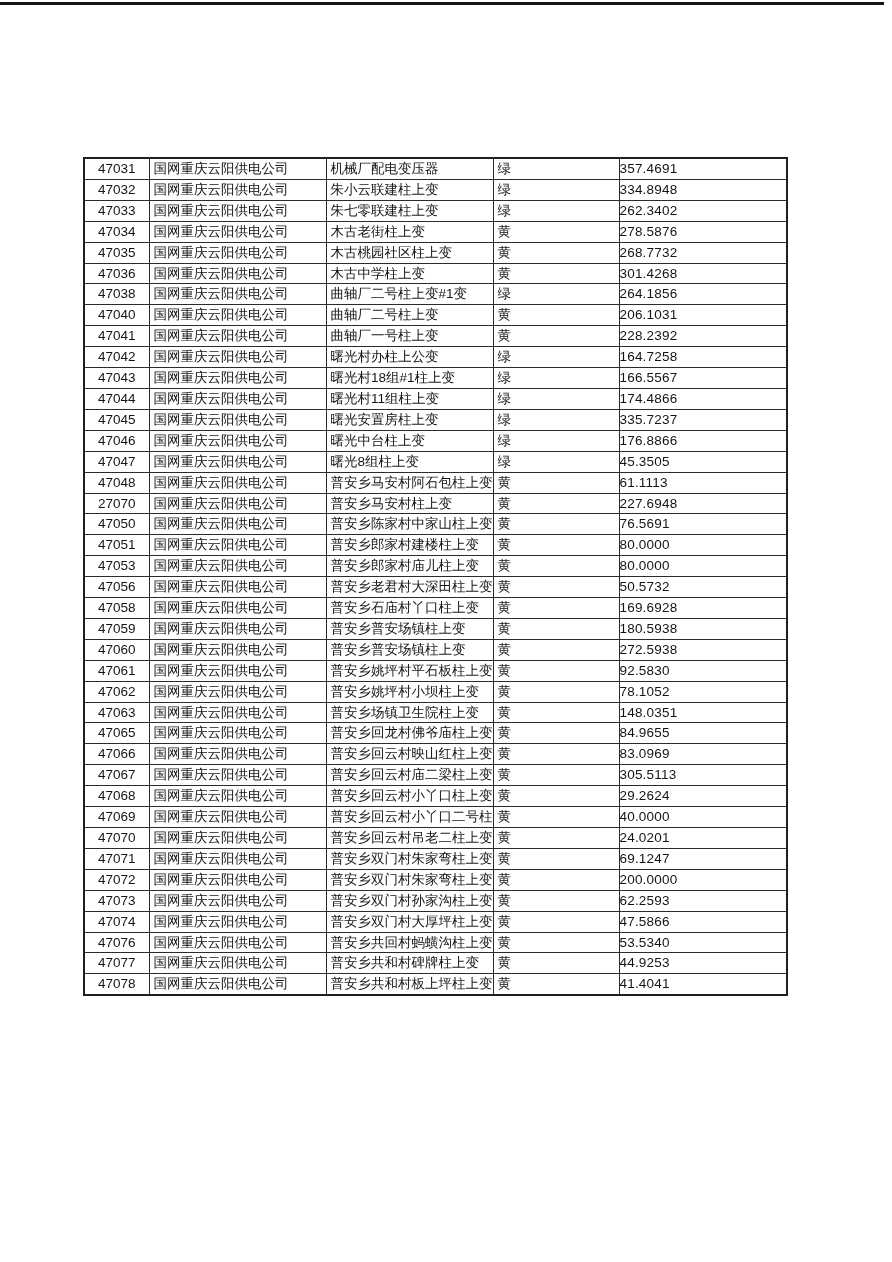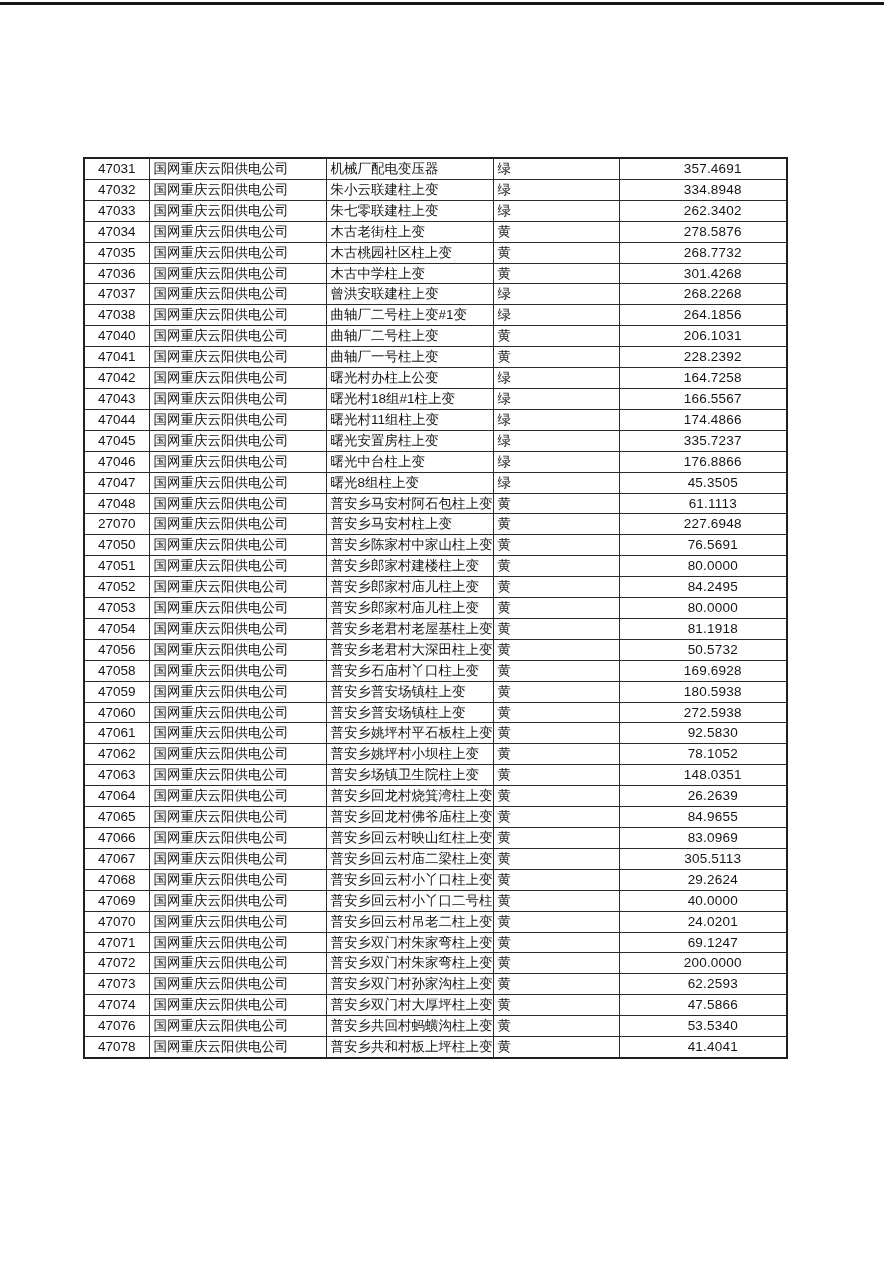--- a/index.html
+++ b/index.html
@@ -38,21 +38,21 @@
     height: 19.9px;
     padding: 0;
     font-size: 13.5px;
     line-height: 19.9px;
     color: #141414;
     white-space: nowrap;
     overflow: hidden;
   }
   .sheet-table td.c-id    { text-align: center; }
   .sheet-table td.c-left  { text-align: left; padding-left: 4px; }
-  .sheet-table td.c-val   { text-align: center; letter-spacing: 0.2px; padding-left: 20px; }
+  .sheet-table td.c-val   { letter-spacing: 0.2px; }
   col.w-id      { width: 65px; }
   col.w-company { width: 177px; }
   col.w-name    { width: 167px; }
   col.w-status  { width: 126px; }
   col.w-value   { width: 168px; }
 </style>
 </head>
 <body>
 
 <div class="top-line"></div>
@@ -102,27 +102,20 @@
         <td class="c-val">268.7732</td>
       </tr>
       <tr>
         <td class="c-id">47036</td>
         <td class="c-left">国网重庆云阳供电公司</td>
         <td class="c-left">木古中学柱上变</td>
         <td class="c-left">黄</td>
         <td class="c-val">301.4268</td>
       </tr>
       <tr>
-        <td class="c-id">47037</td>
-        <td class="c-left">国网重庆云阳供电公司</td>
-        <td class="c-left">曾洪安联建柱上变</td>
-        <td class="c-left">绿</td>
-        <td class="c-val">268.2268</td>
-      </tr>
-      <tr>
         <td class="c-id">47038</td>
         <td class="c-left">国网重庆云阳供电公司</td>
         <td class="c-left">曲轴厂二号柱上变#1变</td>
         <td class="c-left">绿</td>
         <td class="c-val">264.1856</td>
       </tr>
       <tr>
         <td class="c-id">47040</td>
         <td class="c-left">国网重庆云阳供电公司</td>
         <td class="c-left">曲轴厂二号柱上变</td>
@@ -200,41 +193,27 @@
         <td class="c-val">76.5691</td>
       </tr>
       <tr>
         <td class="c-id">47051</td>
         <td class="c-left">国网重庆云阳供电公司</td>
         <td class="c-left">普安乡郎家村建楼柱上变</td>
         <td class="c-left">黄</td>
         <td class="c-val">80.0000</td>
       </tr>
       <tr>
-        <td class="c-id">47052</td>
+        <td class="c-id">47053</td>
         <td class="c-left">国网重庆云阳供电公司</td>
         <td class="c-left">普安乡郎家村庙儿柱上变</td>
         <td class="c-left">黄</td>
-        <td class="c-val">84.2495</td>
-      </tr>
-      <tr>
-        <td class="c-id">47053</td>
-        <td class="c-left">国网重庆云阳供电公司</td>
-        <td class="c-left">普安乡郎家村庙儿柱上变</td>
-        <td class="c-left">黄</td>
         <td class="c-val">80.0000</td>
       </tr>
       <tr>
-        <td class="c-id">47054</td>
-        <td class="c-left">国网重庆云阳供电公司</td>
-        <td class="c-left">普安乡老君村老屋基柱上变</td>
-        <td class="c-left">黄</td>
-        <td class="c-val">81.1918</td>
-      </tr>
-      <tr>
         <td class="c-id">47056</td>
         <td class="c-left">国网重庆云阳供电公司</td>
         <td class="c-left">普安乡老君村大深田柱上变</td>
         <td class="c-left">黄</td>
         <td class="c-val">50.5732</td>
       </tr>
       <tr>
         <td class="c-id">47058</td>
         <td class="c-left">国网重庆云阳供电公司</td>
         <td class="c-left">普安乡石庙村丫口柱上变</td>
@@ -270,27 +249,20 @@
         <td class="c-val">78.1052</td>
       </tr>
       <tr>
         <td class="c-id">47063</td>
         <td class="c-left">国网重庆云阳供电公司</td>
         <td class="c-left">普安乡场镇卫生院柱上变</td>
         <td class="c-left">黄</td>
         <td class="c-val">148.0351</td>
       </tr>
       <tr>
-        <td class="c-id">47064</td>
-        <td class="c-left">国网重庆云阳供电公司</td>
-        <td class="c-left">普安乡回龙村烧箕湾柱上变</td>
-        <td class="c-left">黄</td>
-        <td class="c-val">26.2639</td>
-      </tr>
-      <tr>
         <td class="c-id">47065</td>
         <td class="c-left">国网重庆云阳供电公司</td>
         <td class="c-left">普安乡回龙村佛爷庙柱上变</td>
         <td class="c-left">黄</td>
         <td class="c-val">84.9655</td>
       </tr>
       <tr>
         <td class="c-id">47066</td>
         <td class="c-left">国网重庆云阳供电公司</td>
         <td class="c-left">普安乡回云村映山红柱上变</td>
@@ -352,20 +324,27 @@
         <td class="c-left">普安乡双门村大厚坪柱上变</td>
         <td class="c-left">黄</td>
         <td class="c-val">47.5866</td>
       </tr>
       <tr>
         <td class="c-id">47076</td>
         <td class="c-left">国网重庆云阳供电公司</td>
         <td class="c-left">普安乡共回村蚂蟥沟柱上变</td>
         <td class="c-left">黄</td>
         <td class="c-val">53.5340</td>
+      </tr>
+      <tr>
+        <td class="c-id">47077</td>
+        <td class="c-left">国网重庆云阳供电公司</td>
+        <td class="c-left">普安乡共和村碑牌柱上变</td>
+        <td class="c-left">黄</td>
+        <td class="c-val">44.9253</td>
       </tr>
       <tr>
         <td class="c-id">47078</td>
         <td class="c-left">国网重庆云阳供电公司</td>
         <td class="c-left">普安乡共和村板上坪柱上变</td>
         <td class="c-left">黄</td>
         <td class="c-val">41.4041</td>
       </tr>
     </tbody>
 </table>

